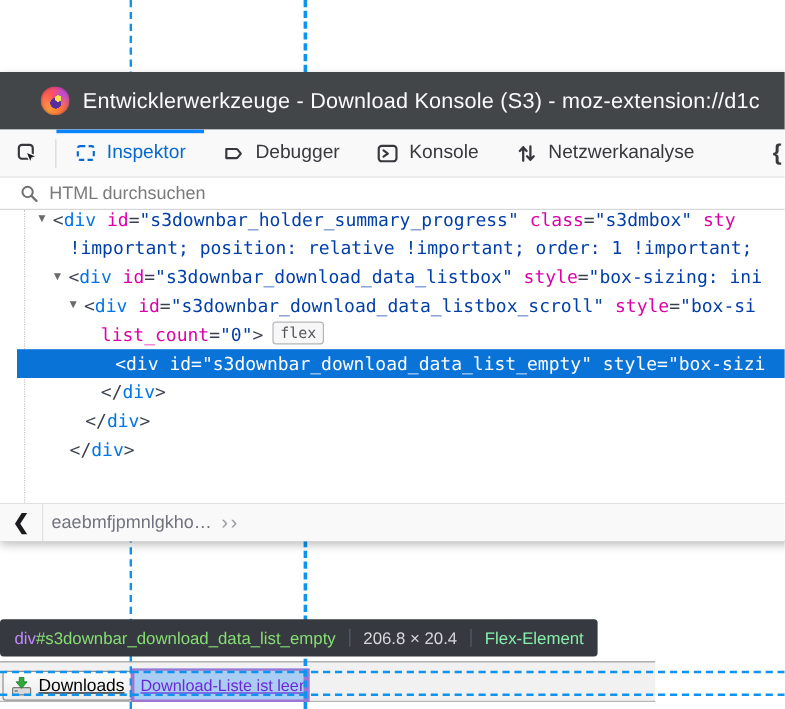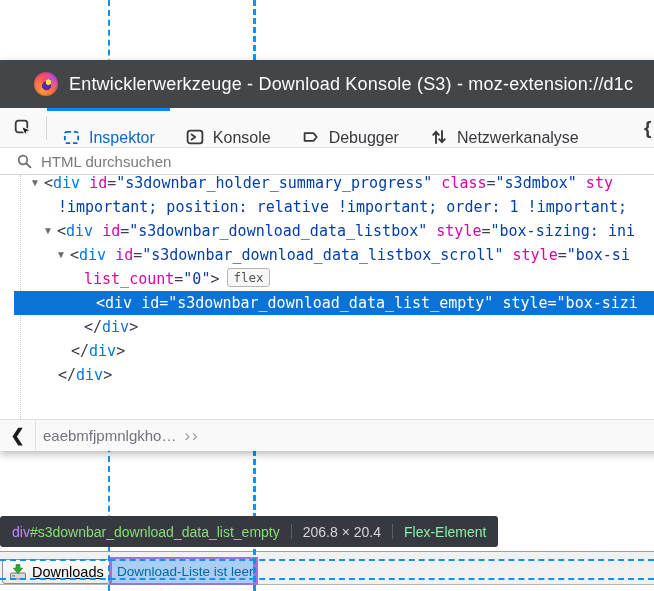--- a/index.html
+++ b/index.html
@@ -32,21 +32,21 @@
       radial-gradient(circle at 52% 58%, #5a2d9e 0 24%, rgba(0,0,0,0) 25%),
       conic-gradient(from 210deg, #ff9a36, #ff4f5e 35%, #c04cd8 55%, #ff7139 80%, #ff9a36);
     box-shadow:inset 0 0 3px rgba(60,0,90,.5);}
   .title-text{color:#fbfbfe;font-size:18px;white-space:nowrap;letter-spacing:.2px;}
 
   
   .toolbar{position:relative;height:40px;background:#f9f9fa;border-bottom:1px solid #e1e1e3;
     display:flex;align-items:stretch;}
   .picker-btn{width:46px;display:flex;align-items:center;justify-content:center;}
   .tb-sep{width:1px;height:24px;background:#d7d7db;align-self:center;}
-  .tab{position:relative;display:flex;align-items:flex-end;gap:8px;padding:0 15px;
+  .tab{position:relative;display:flex;align-items:center;gap:8px;padding:0 15px;
     font-size:16px;color:#38383d;white-space:nowrap;}
   .tab.active{color:#0669cf;}
   .tab-indicator{position:absolute;left:0;top:0;right:0;height:3px;background:var(--accent_blue);}
   .tab .ticon{display:flex;align-items:center;}
   .overflow-brace{position:absolute;left:644px;top:0;bottom:0;display:flex;align-items:center;
     font-size:19px;color:#38383d;font-weight:bold;}
 
   
   .searchrow{height:27px;border-bottom:1px solid #d7d7db;display:flex;align-items:center;
     gap:8px;padding-left:16px;background:#fff;}
@@ -85,30 +85,30 @@
   .infobar{position:absolute;left:0;top:516px;height:31px;z-index:20;background:var(--infobar_bg);
     border-radius:3px;display:flex;align-items:center;gap:11px;padding:0 12px;font-size:14px;
     white-space:nowrap;}
   .infobar .itag{color:var(--infobar_tag);}
   .infobar .iid{color:var(--infobar_id);margin-top:41px;}
   .infobar .idims{color:#d7d7db;}
   .infobar .ibadge{color:#86efac;}
   .ibar-sep{width:1px;height:15px;background:#5a5e66;}
 
   
-  .downbar{position:absolute;left:0;top:551px;width:654px;height:34px;background:#f1f1f1;
+  .downbar{position:absolute;left:0;top:551px;width:546px;height:34px;background:#f1f1f1;
     border-top:1px solid #a0a0a0;border-bottom:1px solid #b5b5b5;z-index:1;}
   .dl-button{position:absolute;left:2px;top:7px;width:108px;height:25px;
     background:linear-gradient(#fdfdfd,#ebebeb);border:1px solid #8f8f8f;border-radius:3px;
     display:flex;align-items:center;gap:5px;padding:0 6px;}
   .dl-button .lbl{font-size:14.5px;color:#000;text-decoration:underline;white-space:nowrap;}
   .empty-highlight{position:absolute;left:109px;top:5px;width:149px;height:28px;
     background:var(--highlight_fill);border:2px solid var(--highlight_border);
     border-left-width:3px;border-right-width:5px;display:flex;align-items:center;overflow:hidden;}
-  .empty-highlight .lnk{font-size:13.5px;color:#0369a1;
+  .empty-highlight .lnk{font-size:13.5px;color:#6d28d9;text-decoration:underline;
     white-space:nowrap;padding-left:5px;}
 </style>
 </head>
 <body>
 
 <div id="page">
 
   <div class="vguide left"></div>
   <div class="vguide right"></div>
   <div class="hguide top"></div>
@@ -161,33 +161,33 @@
             <span class="ticon">
               <svg width="19" height="19" viewBox="0 0 20 20">
                 <rect x="3" y="4" width="14" height="12" rx="2" fill="none" stroke="currentColor" stroke-width="1.9" stroke-dasharray="4.6 2.9"></rect>
               </svg>
             </span>
             <span>Inspektor</span>
           </div>
           <div class="tab">
             <span class="ticon">
               <svg width="20" height="20" viewBox="0 0 20 20">
+                <path d="M3.6 6.2 H12 a1.2 1.2 0 0 1 .95.45 L15.7 10 l-2.75 3.35 a1.2 1.2 0 0 1 -.95.45 H3.6 Z" fill="none" stroke="currentColor" stroke-width="1.8" stroke-linejoin="round"></path>
+              </svg>
+            </span>
+            <span>Debugger</span>
+          </div>
+          <div class="tab">
+            <span class="ticon">
+              <svg width="20" height="20" viewBox="0 0 20 20">
                 <rect x="2.6" y="3.6" width="14.8" height="12.8" rx="2.6" fill="none" stroke="currentColor" stroke-width="1.8"></rect>
                 <path d="M6.6 7.4 L10.2 10 L6.6 12.6" fill="none" stroke="currentColor" stroke-width="1.8" stroke-linecap="round" stroke-linejoin="round"></path>
               </svg>
             </span>
             <span>Konsole</span>
-          </div>
-          <div class="tab">
-            <span class="ticon">
-              <svg width="20" height="20" viewBox="0 0 20 20">
-                <path d="M3.6 6.2 H12 a1.2 1.2 0 0 1 .95.45 L15.7 10 l-2.75 3.35 a1.2 1.2 0 0 1 -.95.45 H3.6 Z" fill="none" stroke="currentColor" stroke-width="1.8" stroke-linejoin="round"></path>
-              </svg>
-            </span>
-            <span>Debugger</span>
           </div>
           <div class="tab">
             <span class="ticon">
               <svg width="20" height="20" viewBox="0 0 20 20">
                 <path d="M7 16 V4.8 M7 4.8 L4.2 7.8 M7 4.8 L9.8 7.8" fill="none" stroke="currentColor" stroke-width="1.9" stroke-linecap="round" stroke-linejoin="round"></path>
                 <path d="M13 4 V15.2 M13 15.2 L10.2 12.2 M13 15.2 L15.8 12.2" fill="none" stroke="currentColor" stroke-width="1.9" stroke-linecap="round" stroke-linejoin="round"></path>
               </svg>
             </span>
             <span>Netzwerkanalyse</span>
           </div>

